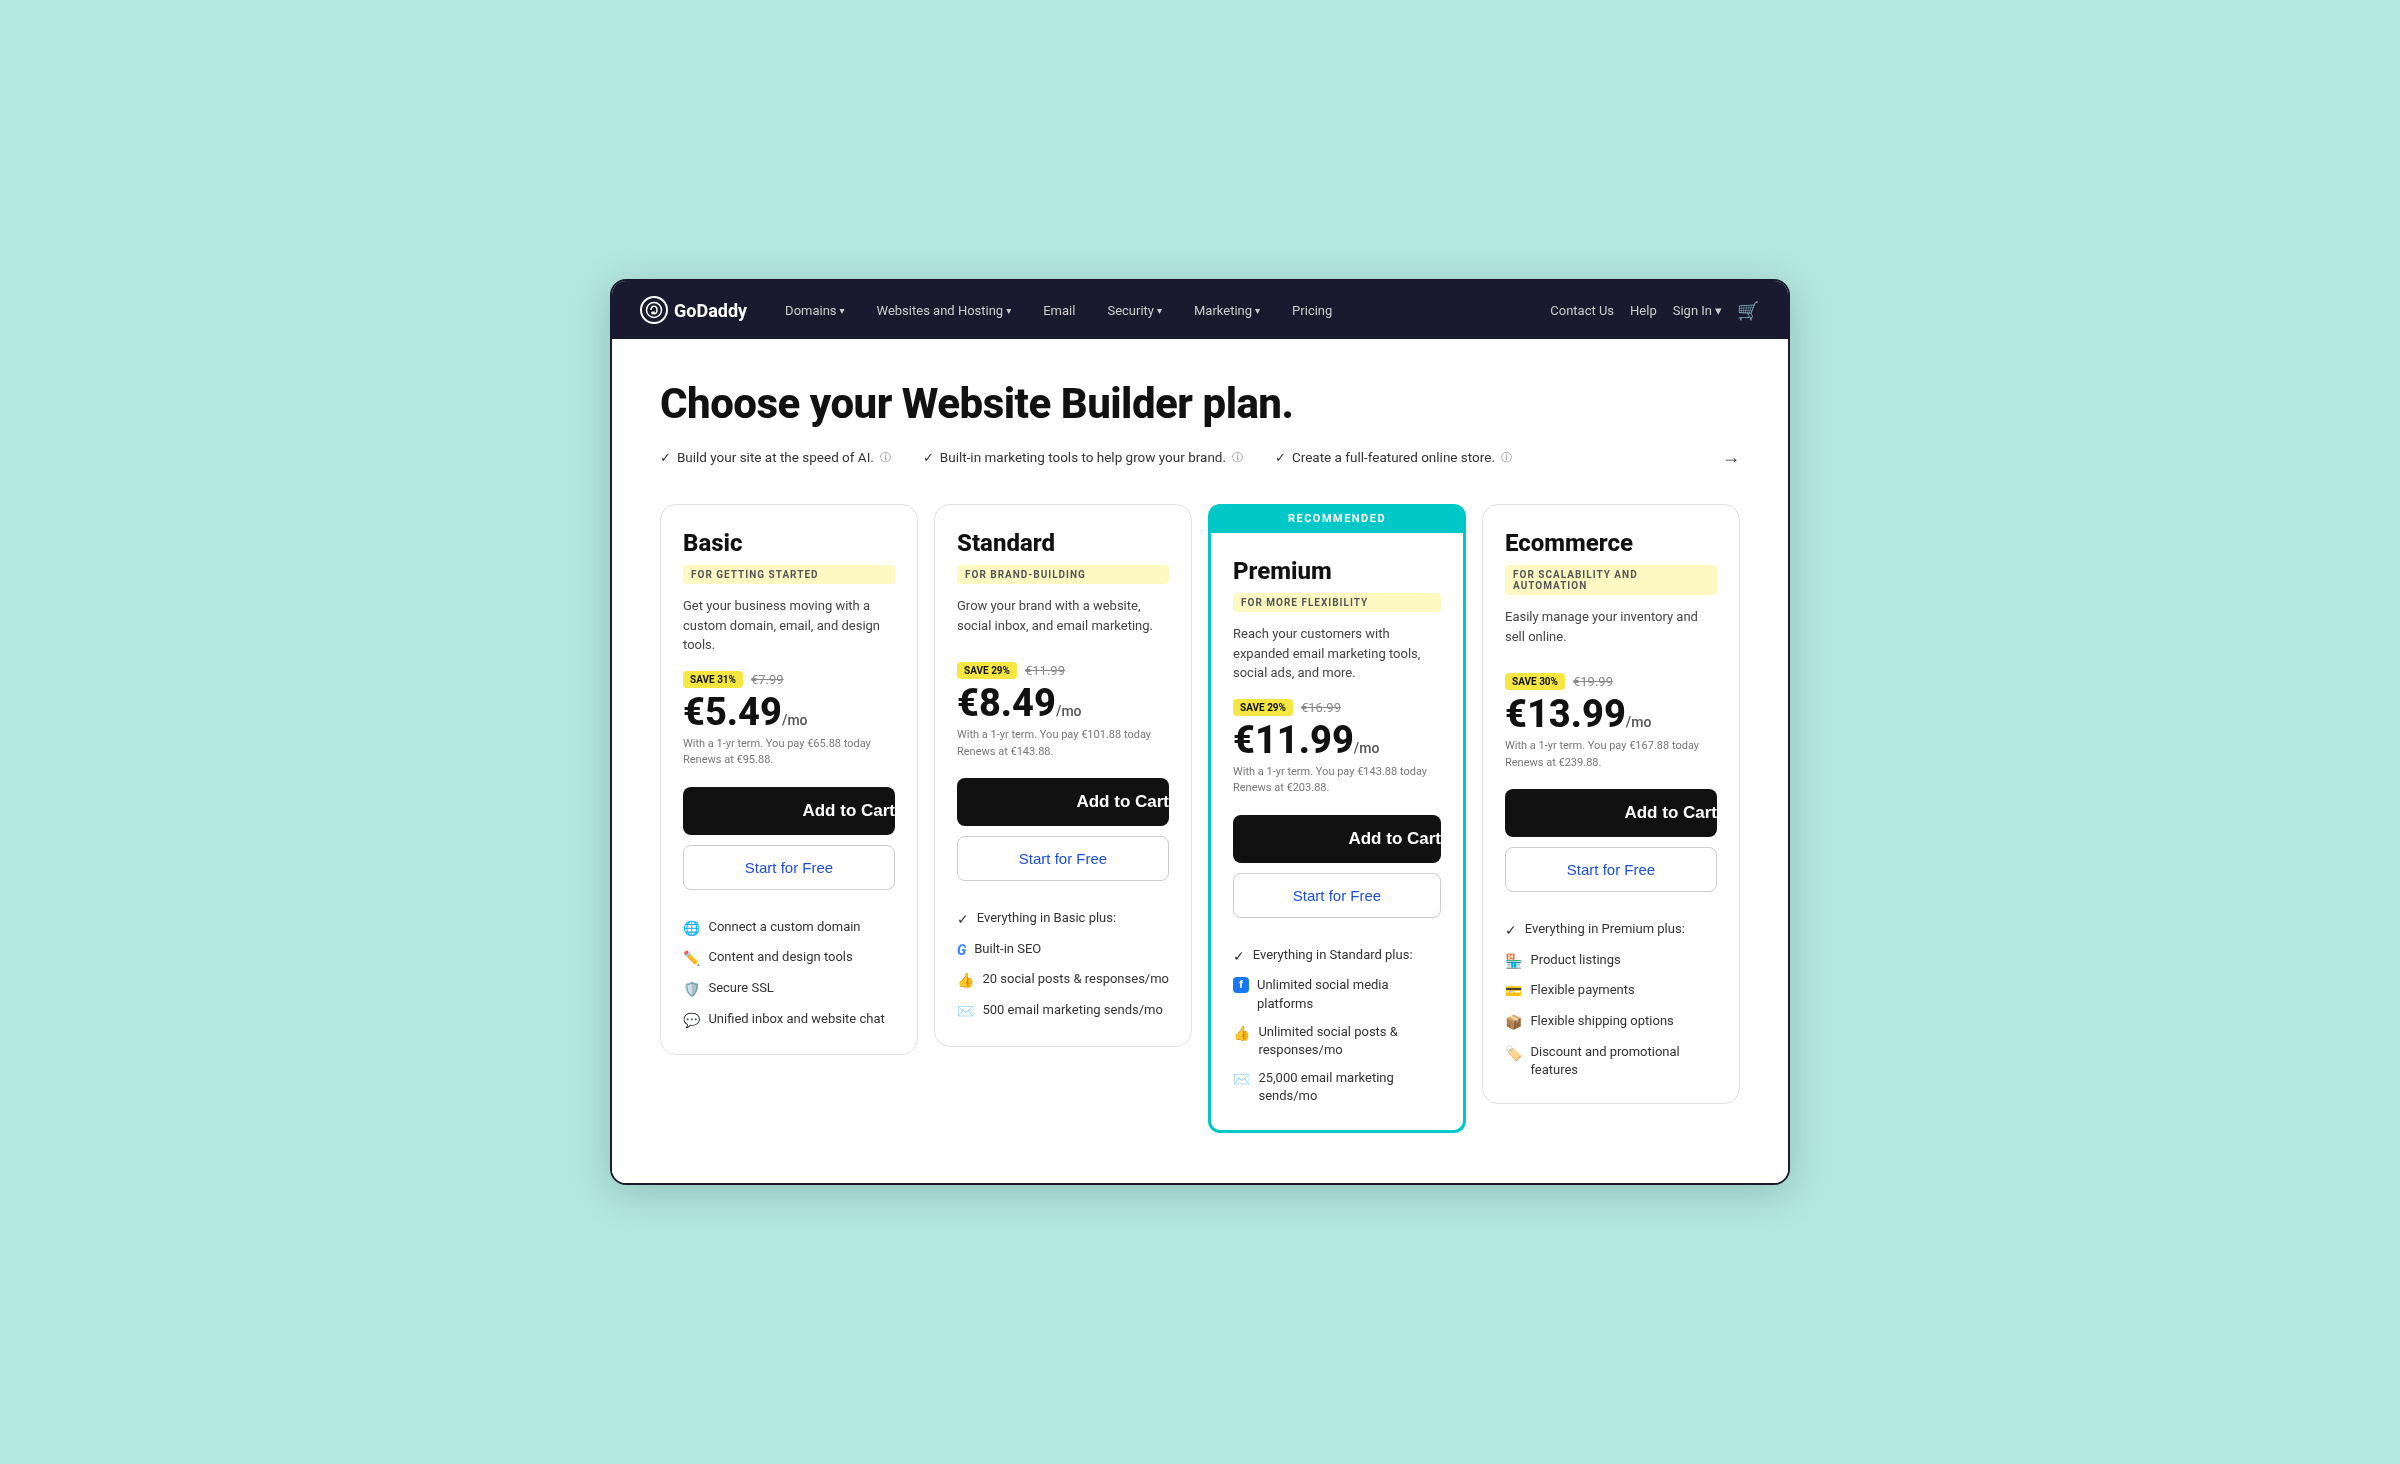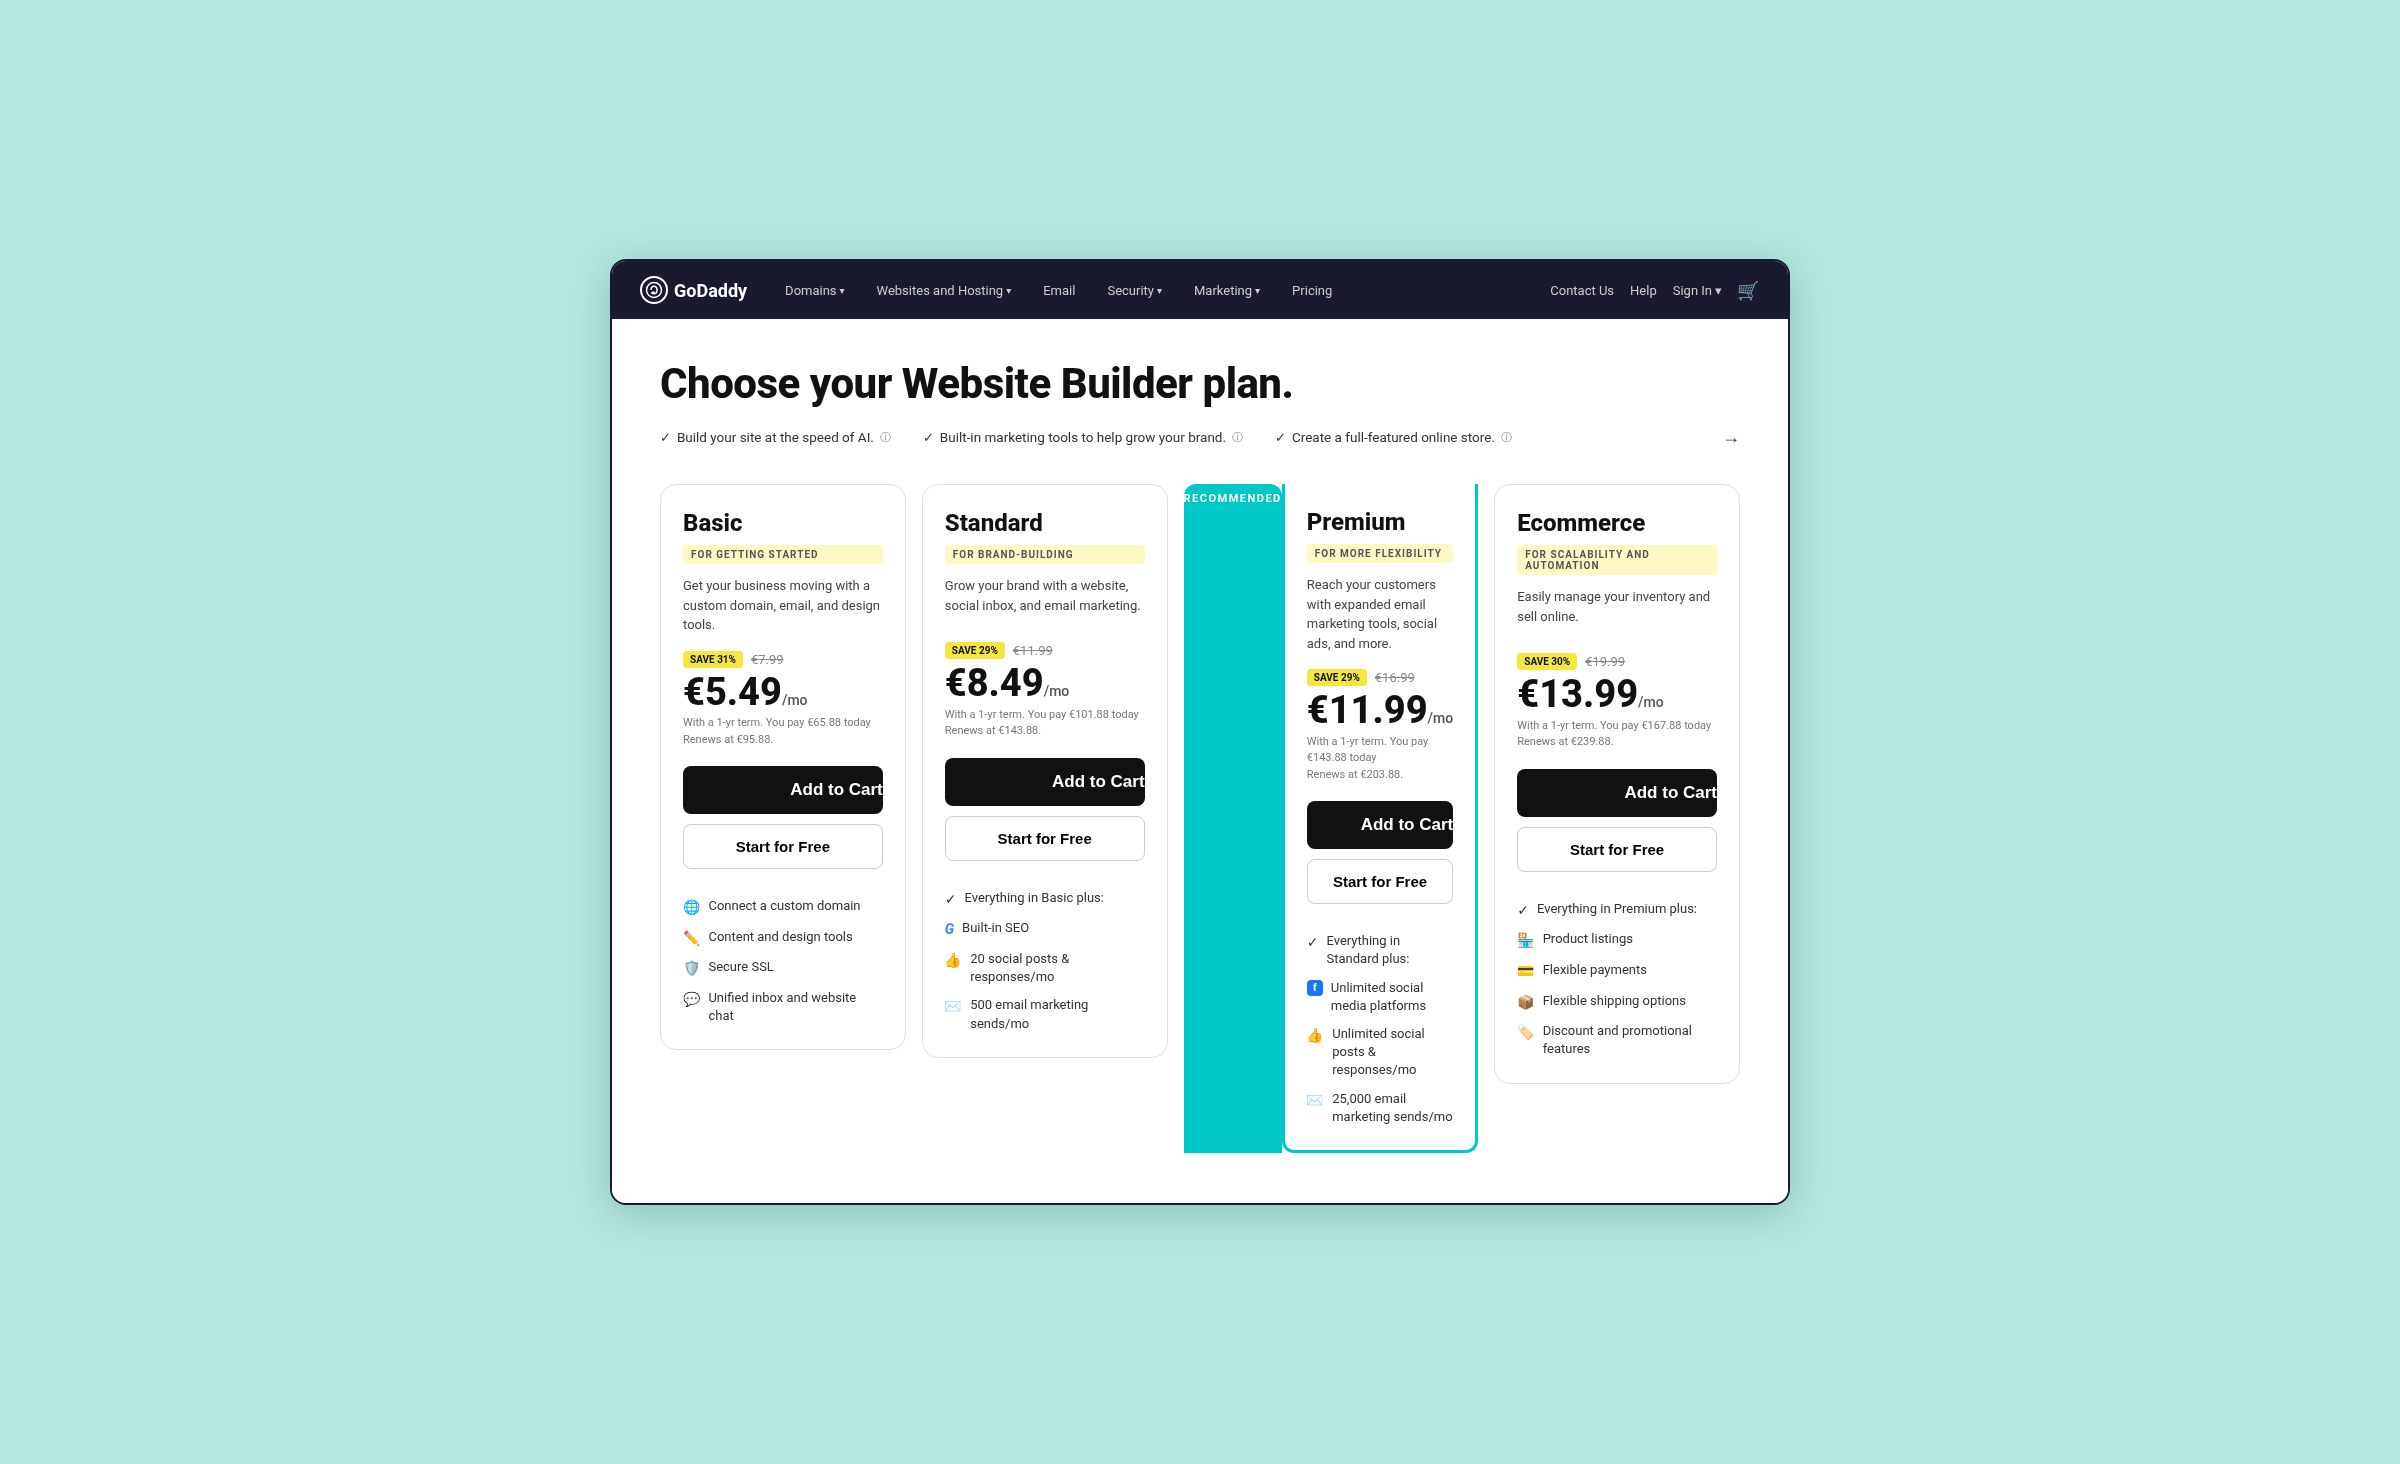--- a/index.html
+++ b/index.html
@@ -159,21 +159,21 @@
     }
     .plan-card.recommended {
       border: 3px solid #00c8c8;
       border-top: none;
       border-radius: 0 0 12px 12px;
       position: relative;
       margin-top: 0;
     }
     .recommended-wrapper {
       display: flex;
-      flex-direction: row;
+      flex-direction: column;
     }
     .recommended-badge-bar {
       background: #00c8c8;
       border-radius: 12px 12px 0 0;
       padding: 8px 0;
       text-align: center;
       color: white;
       font-size: 11px;
       font-weight: 700;
       letter-spacing: 1.5px;
@@ -249,26 +249,26 @@
       padding: 14px 0;
       font-size: 17px;
       font-weight: 600;
       cursor: pointer;
       text-align: right;
       margin-bottom: 10px;
       width: 100%;
     }
     .btn-start-free {
       background: white;
-      color: #000000;
+      color: #1d4ed8;
       border: 1.5px solid #ccc;
       border-radius: 8px;
       padding: 13px 0;
       font-size: 15px;
-      font-weight: 700;
+      font-weight: 400;
       cursor: pointer;
       text-align: center;
       margin-bottom: 28px;
       width: 100%;
     }
     .features-list {
       list-style: none;
       display: flex;
       flex-direction: column;
       gap: 10px;

